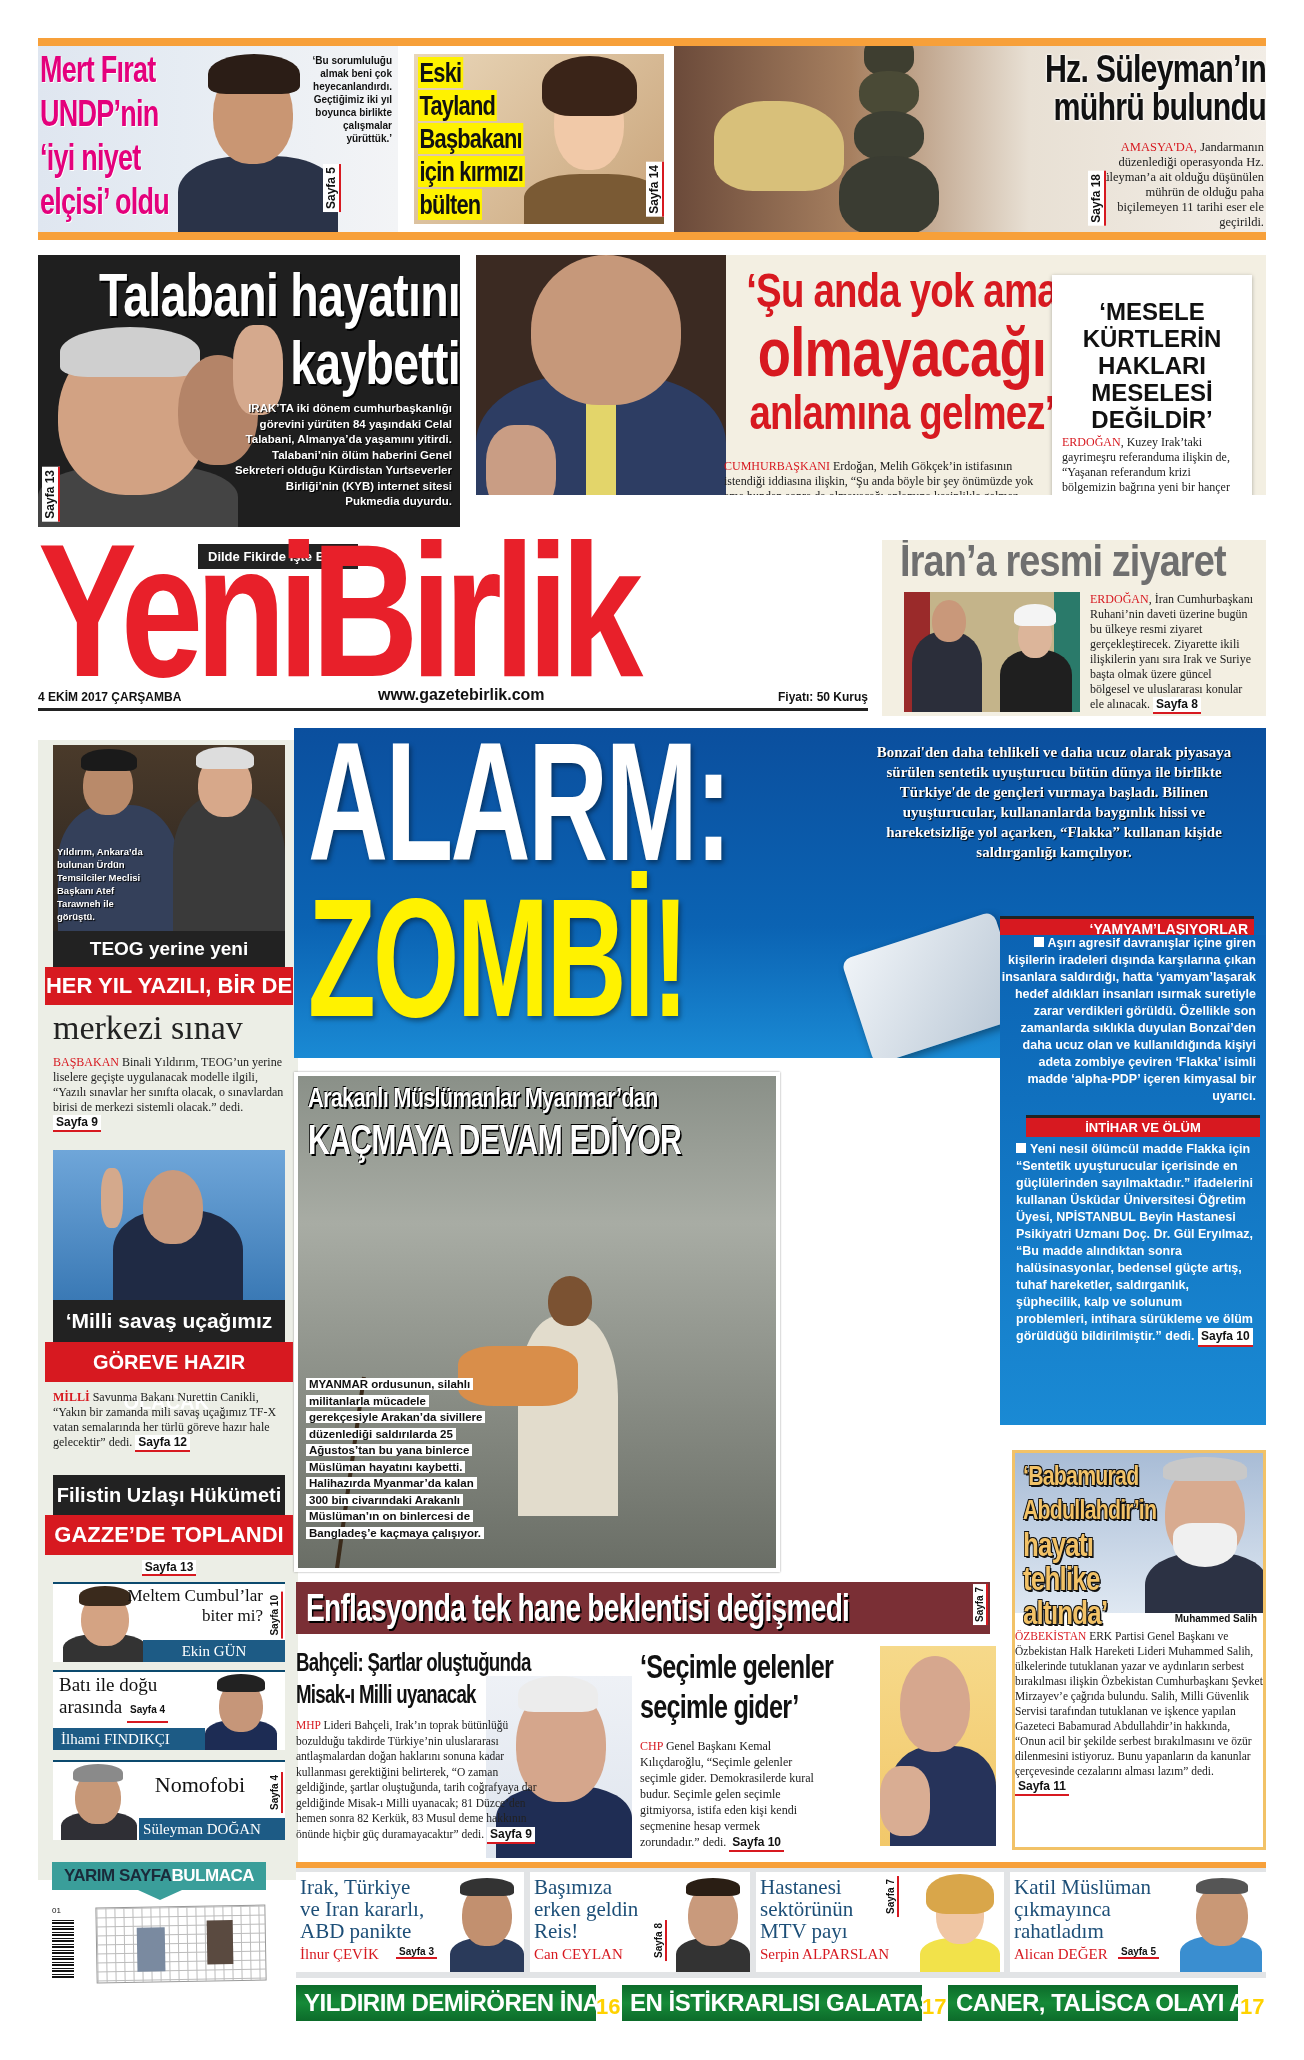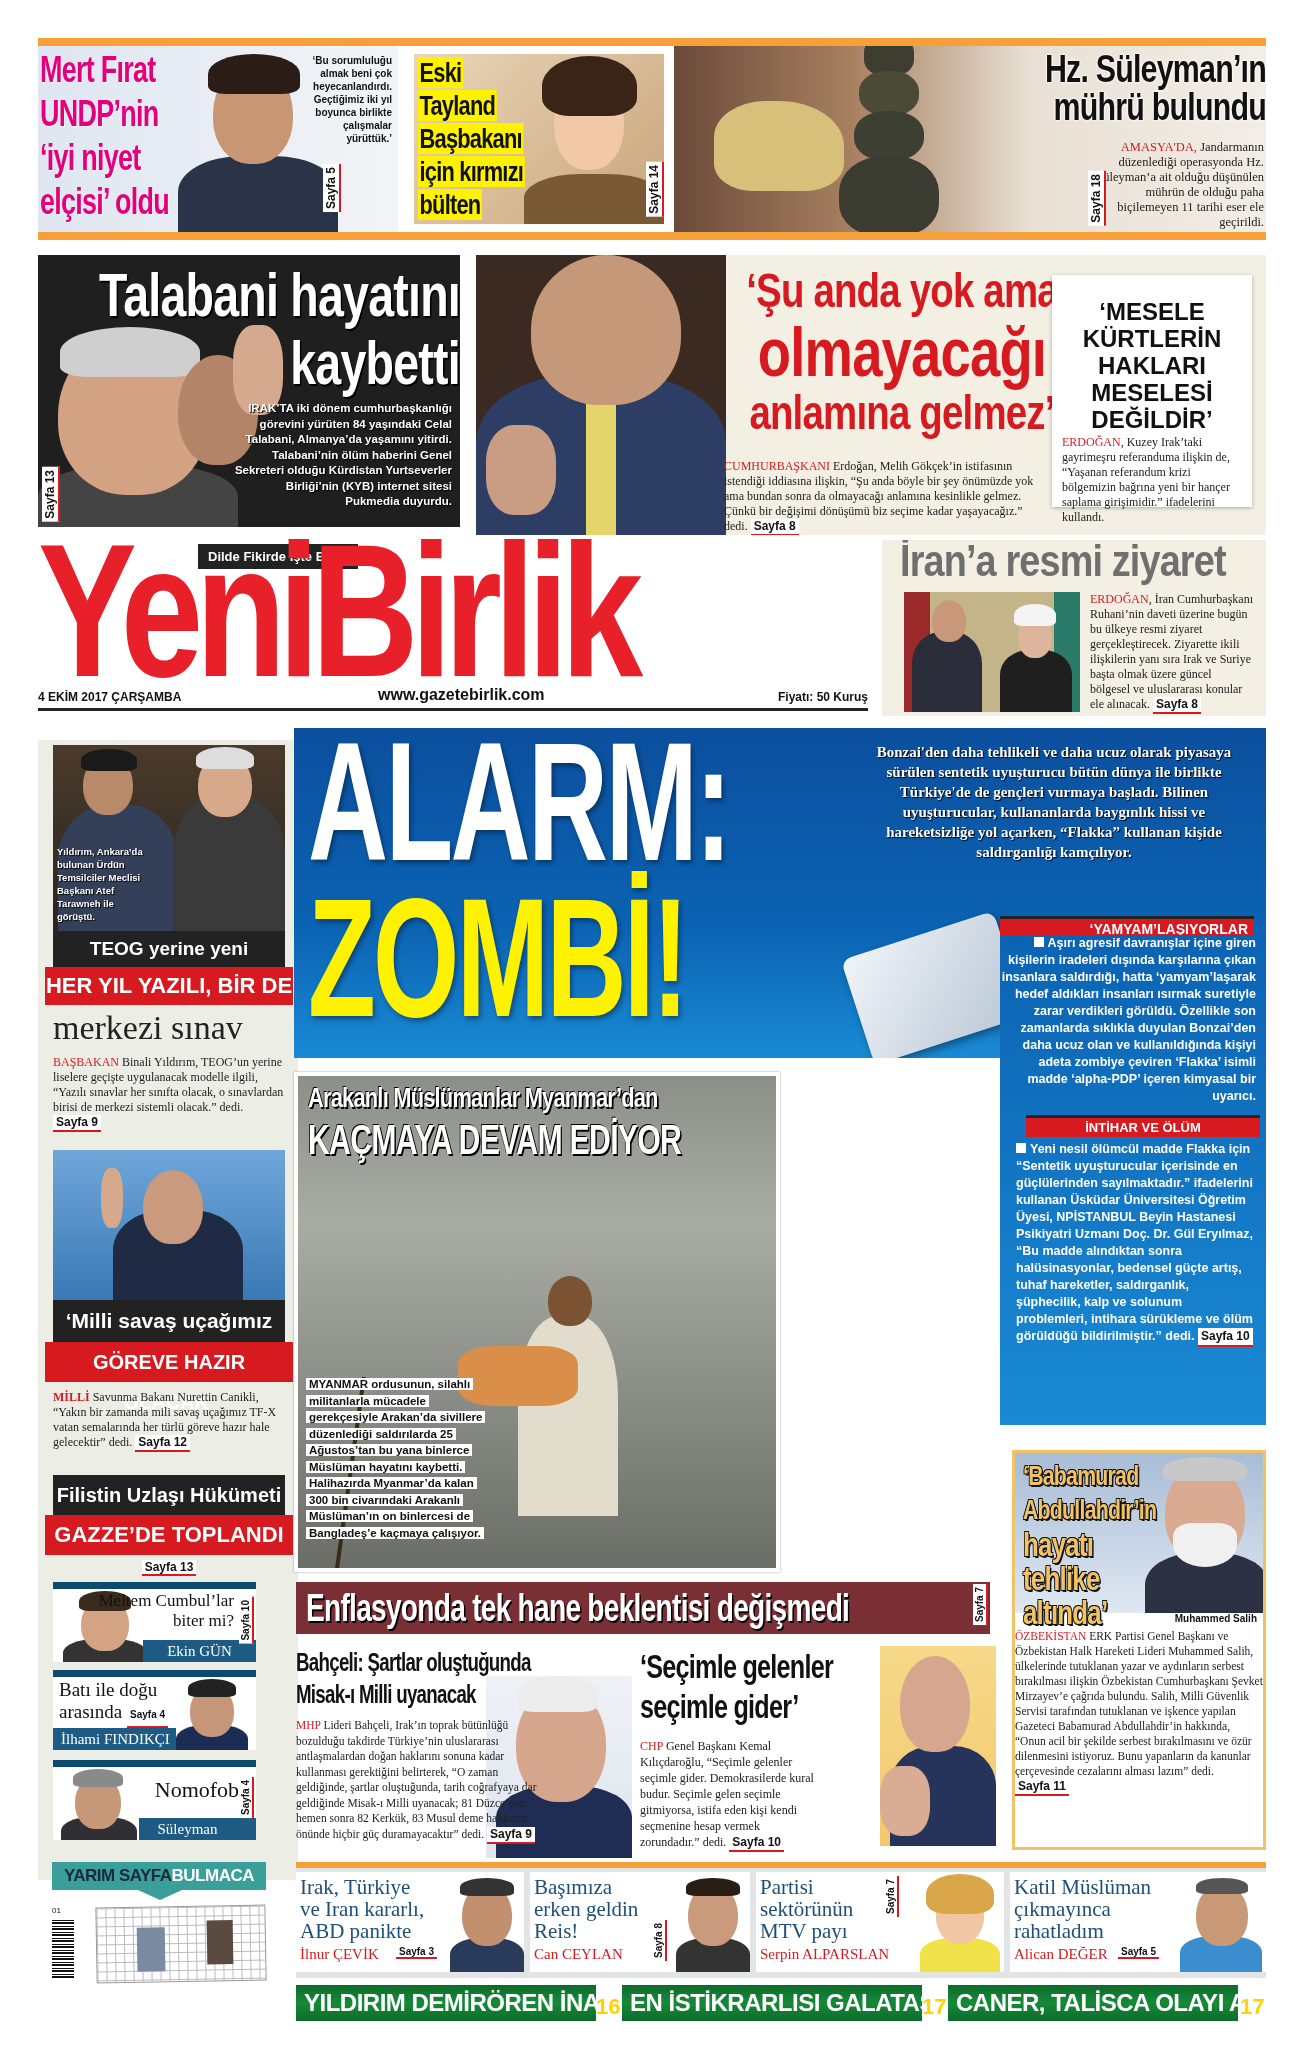--- a/index.html
+++ b/index.html
@@ -12,21 +12,21 @@
 .sayfa-v{position:absolute;writing-mode:vertical-rl;transform:rotate(180deg);font-weight:bold;font-size:12px;background:#fff;border-left:2px solid #d71920;padding:3px 1px;white-space:nowrap}
 .red{color:#d71920}
 .photo{position:absolute;overflow:hidden}
 .face{position:absolute;border-radius:50% 50% 45% 45%}
 .body-s{position:absolute;border-radius:40% 40% 0 0}
 .orange-bar{position:absolute;left:38px;width:1228px;height:8px;background:#f7a03a}
 .btext{font-family:"Liberation Serif",serif;font-size:13px;line-height:17px;color:#222}
 .col-box{position:absolute;left:38px;width:260px;background:#eceee6}
 .label-black{background:#222;color:#fff;font-weight:bold;text-align:center}
 .label-red{background:#d71920;color:#fff;font-weight:bold;text-align:center}
-.author-box{position:absolute;left:53px;width:203px;height:80px;background:#fff;border-top:7px solid #0c4a6e;overflow:hidden}
+.author-box{position:absolute;left:53px;width:232px;height:80px;background:#fff;border-top:2px solid #0c4a6e;overflow:hidden}
 .author-bar{position:absolute;left:0;right:0;bottom:0;height:22px;background:#1d5b85;color:#fff;font-family:"Liberation Serif",serif;font-size:15px;line-height:22px}
 .bottom-item{position:absolute;top:1872px;height:100px;background:#fff;overflow:hidden}
 .bt-title{font-family:"Liberation Serif",serif;font-size:21px;line-height:22px;color:#1d4f78}
 .bt-author{font-family:"Liberation Serif",serif;font-size:15px;color:#d71920}
 .green-seg{position:absolute;top:1985px;height:36px;background:linear-gradient(#0c6b2a,#168a38,#0c6b2a);color:#fff;font-weight:bold;font-size:24px;line-height:36px;padding-left:8px;white-space:nowrap;overflow:hidden;letter-spacing:-0.5px}
 .green-num{position:absolute;top:1992px;font-weight:bold;font-size:22px;color:#ffd200;line-height:30px}
 </style>
 </head>
 <body>
 
@@ -100,21 +100,21 @@
     <div class="face" style="left:195px;top:10px;width:50px;height:90px;background:#d5a98d;border-radius:40%"></div>
   </div>
   <div class="abs cond" style="right:0;top:6px;color:#fff;font-size:62px;line-height:68px;text-align:right;width:500px;transform:scaleX(0.75);transform-origin:right top;text-shadow:2px 2px 0 #000">
     <div>Talabani hayatını</div>
     <div>kaybetti</div>
   </div>
   <div class="abs" style="right:8px;top:146px;width:220px;color:#fff;text-align:right;font-weight:bold;font-size:11.5px;line-height:15.5px;text-shadow:1px 1px 1px #000">IRAK’TA iki dönem cumhurbaşkanlığı görevini yürüten 84 yaşındaki Celal Talabani, Almanya’da yaşamını yitirdi. Talabani’nin ölüm haberini Genel Sekreteri olduğu Kürdistan Yurtseverler Birliği’nin (KYB) internet sitesi Pukmedia duyurdu.</div>
   <span class="sayfa-v" style="left:4px;top:212px">Sayfa 13</span>
 </div>
 
-<div class="abs" style="left:476px;top:255px;width:790px;height:280px;background:#f3efe2;overflow:hidden">
+<div class="abs" style="left:476px;top:255px;width:790px;height:240px;background:#f3efe2;overflow:hidden">
   <div class="photo" style="left:0;top:0;width:250px;height:280px;background:#3b2a22">
     <div class="body-s" style="left:0;top:120px;width:250px;height:170px;background:#2d3d63"></div>
     <div class="abs" style="left:110px;top:140px;width:30px;height:140px;background:#e3d56a"></div>
     <div class="face" style="left:55px;top:0;width:150px;height:150px;background:#c6987a"></div>
     <div class="abs" style="left:10px;top:170px;width:70px;height:90px;background:#c99d84;border-radius:40%"></div>
   </div>
   <div class="abs cond" style="left:258px;top:8px;color:#d71920;width:420px;font-size:48px;line-height:56px;transform:scaleX(0.8);text-align:center">
     <div>‘Şu anda yok ama</div>
     <div style="font-size:68px;line-height:66px">olmayacağı</div>
     <div>anlamına gelmez’</div>
@@ -376,21 +376,21 @@
   <span class="sayfa-v" style="left:122px;top:48px;font-size:10px">Sayfa 8</span>
   <div class="photo" style="left:142px;top:4px;width:78px;height:96px">
     <div class="body-s" style="left:4px;top:62px;width:74px;height:40px;background:#333"></div>
     <div class="face" style="left:16px;top:8px;width:50px;height:62px;background:#c99a7c"></div>
     <div class="face" style="left:14px;top:2px;width:54px;height:18px;background:#2a1e14;border-radius:50% 50% 20% 20%"></div>
   </div>
 </div>
 
 <div class="bottom-item" style="left:756px;width:248px">
   <div class="bt-title" style="position:absolute;left:4px;top:4px">
-    <div>Partisi</div>
+    <div>Hastanesi</div>
       <div>sektörünün</div>
       <div>MTV payı</div>
   </div>
   <div class="bt-author" style="position:absolute;left:4px;top:74px">Serpin ALPARSLAN</div>
   <span class="sayfa-v" style="left:128px;top:4px;font-size:10px">Sayfa 7</span>
   <div class="photo" style="left:158px;top:0;width:90px;height:100px">
     <div class="body-s" style="left:6px;top:66px;width:80px;height:40px;background:#f2e24a"></div>
     <div class="face" style="left:22px;top:12px;width:48px;height:60px;background:#f0c6a4"></div>
     <div class="face" style="left:12px;top:2px;width:68px;height:40px;background:#d9a64a;border-radius:50% 50% 30% 30%"></div>
   </div>

